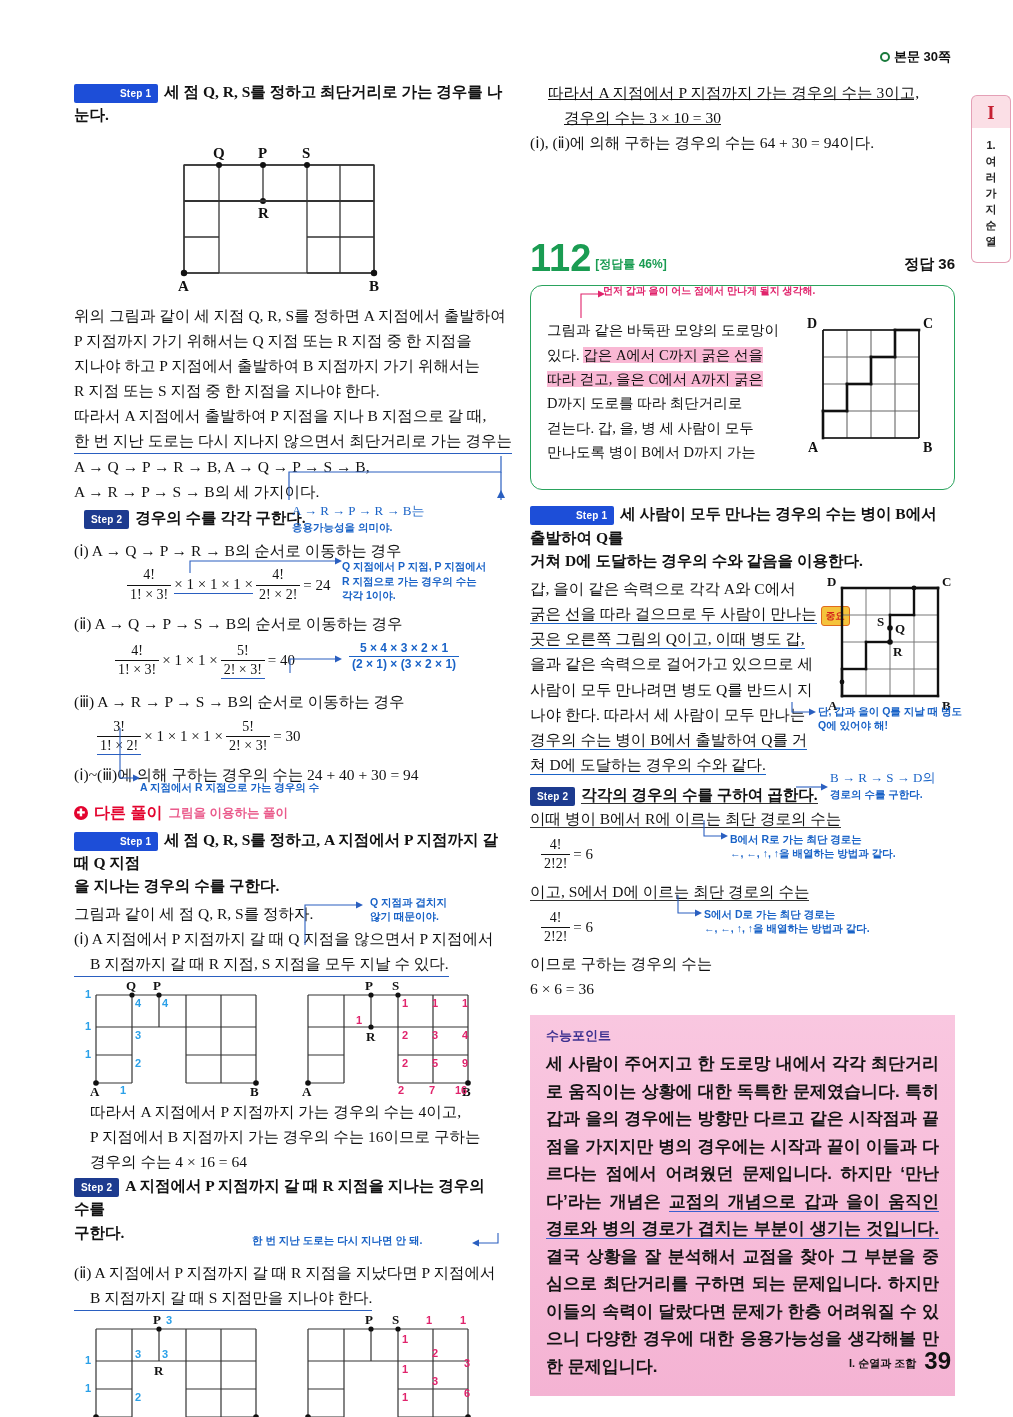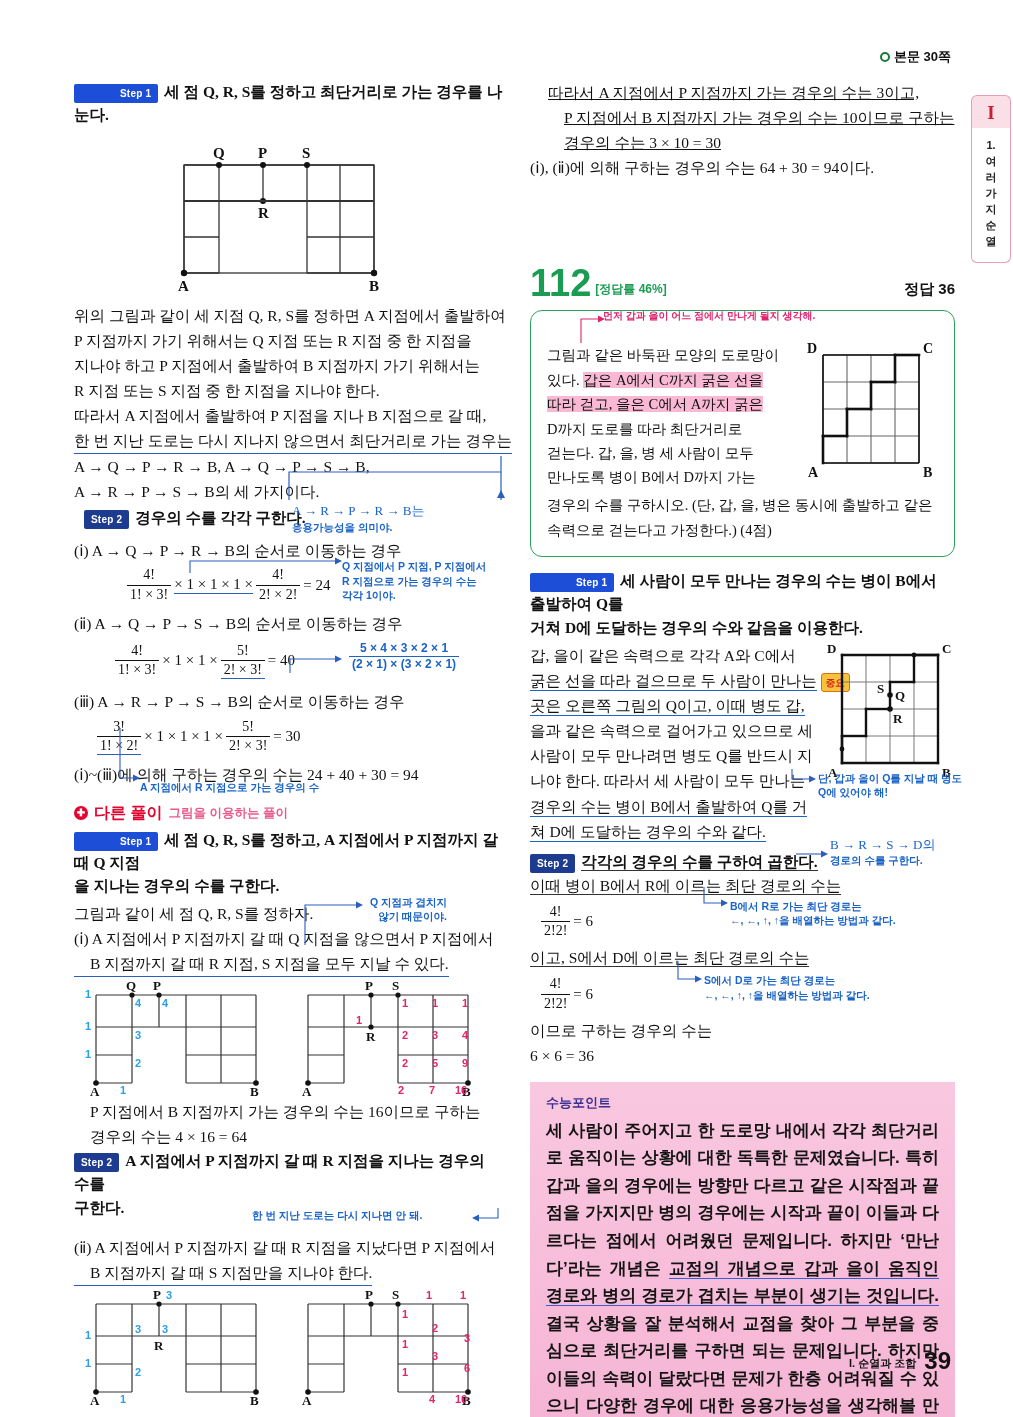--- a/index.html
+++ b/index.html
@@ -350,21 +350,21 @@
       <span class="t2">그림을 이용하는 풀이</span>
     </div>
 
     <div class="step-line">
       <span class="step s1">Step 1</span><span>세 점 Q, R, S를 정하고, A 지점에서 P 지점까지 갈 때 Q 지점</span>
     </div>
     <div class="step-line">을 지나는 경우의 수를 구한다.</div>
 
     <div style="position:relative;">
       <div class="line ko" style="margin-top:3px;">그림과 같이 세 점 Q, R, S를 정하자.</div>
-      <div class="anno" style="left:296px;top:-6px;text-align:right;">
+      <div class="anno" style="left:296px;top:-6px;">
         <div>Q 지점과 겹치지</div>
         <div>않기 때문이야.</div>
       </div>
       <svg style="position:absolute;left:225px;top:-4px;" width="80" height="52">
         <path d="M6 48 L6 8 L60 8" stroke="#2a5fc0" stroke-width="1.1" fill="none"></path>
         <path d="M64 8 l-7 -3.5 l0 7 z" fill="#2a5fc0"></path>
       </svg>
     </div>
 
     <div class="line ko">(ⅰ) A 지점에서 P 지점까지 갈 때 Q 지점을 않으면서 P 지점에서</div>
@@ -451,20 +451,21 @@
             <text x="146" y="86">5</text>
             <text x="176" y="86">9</text>
           <text x="112" y="113">2</text>
             <text x="143" y="113">7</text>
             <text x="169" y="113">16</text>
         </g>
       </svg>
     </div>
 
     <div class="ko">
+      <div class="line indent1">따라서 A 지점에서 P 지점까지 가는 경우의 수는 4이고,</div>
       <div class="line indent1">P 지점에서 B 지점까지 가는 경우의 수는 16이므로 구하는</div>
       <div class="line indent1">경우의 수는 4 × 16 = 64</div>
     </div>
 
     <div class="step-line">
       <span class="step s2">Step 2</span><span>A 지점에서 P 지점까지 갈 때 R 지점을 지나는 경우의 수를</span>
     </div>
     <div style="position:relative;">
       <div class="step-line">구한다.</div>
       <div class="anno" style="left:178px;top:12px;">한 번 지난 도로는 다시 지나면 안 돼.</div>
@@ -554,21 +555,20 @@
             <text x="169" y="113">10</text>
         </g>
       </svg>
     </div>
   </div>
 
   <div class="col-right">
 
     <div class="ko" style="padding-left:18px;text-decoration:underline;">
       <div class="line">따라서 A 지점에서 P 지점까지 가는 경우의 수는 3이고,</div>
-      <div class="line indent1">P 지점에서 B 지점까지 가는 경우의 수는 10이므로 구하는</div>
       <div class="line indent1">경우의 수는 3 × 10 = 30</div>
     </div>
     <div class="line ko">(ⅰ), (ⅱ)에 의해 구하는 경우의 수는 64 + 30 = 94이다.</div>
 
     <div class="pnum-row" style="margin-top:84px;">
       <div style="display:flex;align-items:flex-end;">
         <span class="pnum">112</span>
         <span class="prate">[정답률 46%]</span>
       </div>
       <div class="pans">정답 36</div>
@@ -624,24 +624,20 @@
             <g font-family="Liberation Serif, serif" font-size="14" font-weight="bold" fill="#111">
               <text x="2" y="10">D</text>
               <text x="118" y="10">C</text>
               <text x="3" y="134">A</text>
               <text x="118" y="134">B</text>
             </g>
           </svg>
         </div>
       </div>
 
-      <div class="prob-text ko" style="width:400px;">
-        <div>경우의 수를 구하시오. (단, 갑, 을, 병은 동시에 출발하고 같은</div>
-        <div>속력으로 걷는다고 가정한다.) (4점)</div>
-      </div>
     </div>
 
     <div class="step-line" style="margin-top:12px;">
       <span class="step s1">Step 1</span><span>세 사람이 모두 만나는 경우의 수는 병이 B에서 출발하여 Q를</span>
     </div>
     <div class="step-line">거쳐 D에 도달하는 경우의 수와 같음을 이용한다.</div>
 
     <div style="display:flex;gap:6px;margin-top:4px;position:relative;">
       <div class="ko" style="width:290px;">
         <div class="line">갑, 을이 같은 속력으로 각각 A와 C에서</div>

